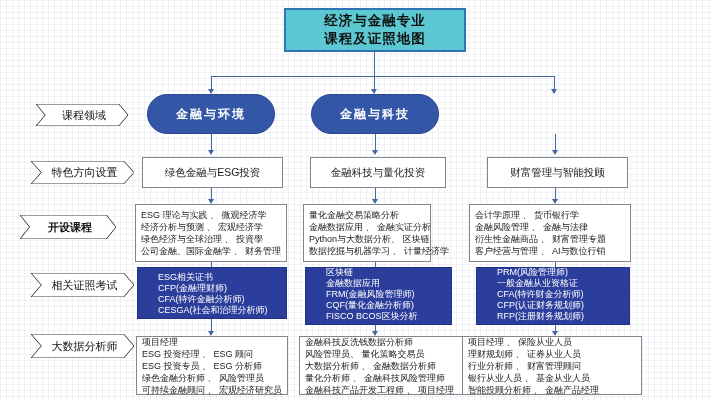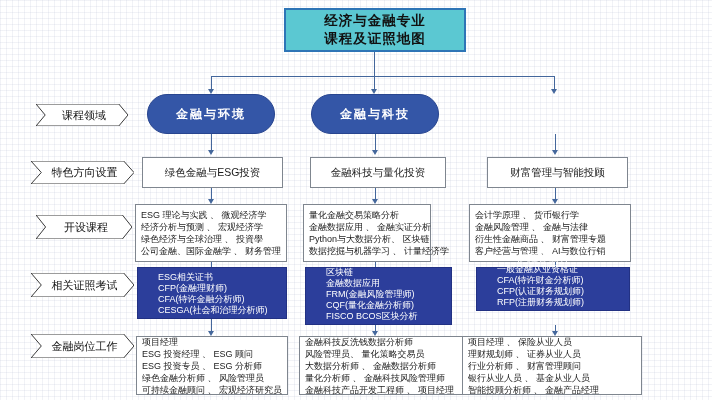--- a/index.html
+++ b/index.html
@@ -76,21 +76,21 @@
   
   .certbox{
     position:absolute;background:var(--cert-fill,#2c3e9b);
     border:1px solid #223183;box-sizing:border-box;
     display:flex;flex-direction:column;justify-content:flex-end;
     padding:2px 20px;font-size:9px;color:#fff;
   }
   .certbox .line{line-height:11px;white-space:nowrap;}
   #cert1{left:137px;top:267px;width:150px;height:52px;}
   #cert2{left:305px;top:267px;width:147px;height:58px;}
-  #cert3{left:476px;top:267px;width:154px;height:44px;}
+  #cert3{left:476px;top:267px;width:154px;height:58px;}
   #jobs1{left:136px;top:336px;width:152px;height:59px;}
   #jobs2{left:299px;top:336px;width:167px;height:59px;}
   #jobs3{left:462px;top:336px;width:180px;height:59px;}
 </style>
 </head>
 <body>
 
 <div id="stage">
 
   <div class="title-box">
@@ -112,37 +112,37 @@
       <polygon points="0,0 90,0 100,12 90,24 0,24 10,12" fill="#ffffff" stroke="#3a3a3a" stroke-width="1" vector-effect="non-scaling-stroke"></polygon>
     </svg>
     <span>课程领域</span>
   </div>
   <div class="rowlabel" style="left:31px;top:161px;width:103px;height:23px;">
     <svg viewBox="0 0 100 24" preserveAspectRatio="none">
       <polygon points="0,0 90,0 100,12 90,24 0,24 10,12" fill="#ffffff" stroke="#3a3a3a" stroke-width="1" vector-effect="non-scaling-stroke"></polygon>
     </svg>
     <span>特色方向设置</span>
   </div>
-  <div class="rowlabel" style="left:36px;top:215px;width:96px;height:24px;">
+  <div class="rowlabel" style="left:20px;top:215px;width:96px;height:24px;font-weight:bold;">
     <svg viewBox="0 0 100 24" preserveAspectRatio="none">
       <polygon points="0,0 90,0 100,12 90,24 0,24 10,12" fill="#ffffff" stroke="#3a3a3a" stroke-width="1" vector-effect="non-scaling-stroke"></polygon>
     </svg>
     <span>开设课程</span>
   </div>
   <div class="rowlabel" style="left:31px;top:273px;width:103px;height:24px;">
     <svg viewBox="0 0 100 24" preserveAspectRatio="none">
       <polygon points="0,0 90,0 100,12 90,24 0,24 10,12" fill="#ffffff" stroke="#3a3a3a" stroke-width="1" vector-effect="non-scaling-stroke"></polygon>
     </svg>
     <span>相关证照考试</span>
   </div>
   <div class="rowlabel" style="left:31px;top:334px;width:103px;height:24px;">
     <svg viewBox="0 0 100 24" preserveAspectRatio="none">
       <polygon points="0,0 90,0 100,12 90,24 0,24 10,12" fill="#ffffff" stroke="#3a3a3a" stroke-width="1" vector-effect="non-scaling-stroke"></polygon>
     </svg>
-    <span>金融岗位工作</span>
+    <span>大数据分析师</span>
   </div>
 
   <div id="pill1" class="pill">金融与环境</div>
   <div id="pill2" class="pill">金融与科技</div>
 
   <div class="vline" style="left:211px;top:134px;height:16px;"></div>
   <div class="vline" style="left:375px;top:134px;height:16px;"></div>
   <div class="vline" style="left:555px;top:134px;height:16px;"></div>
   <div class="arrow-down" style="left:208px;top:150px;"></div>
   <div class="arrow-down" style="left:372px;top:150px;"></div>

